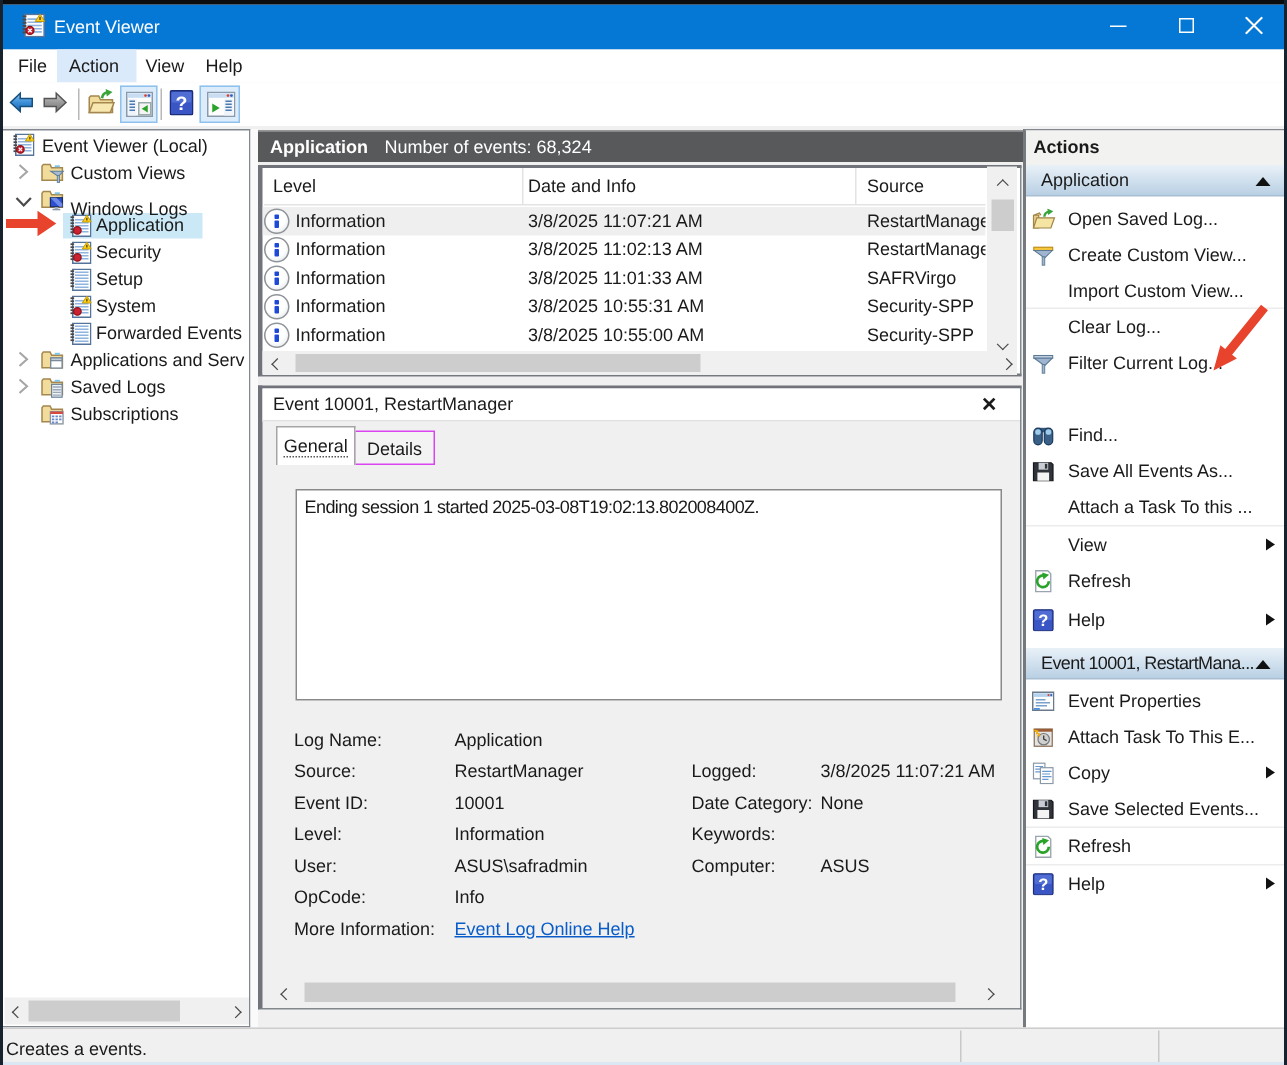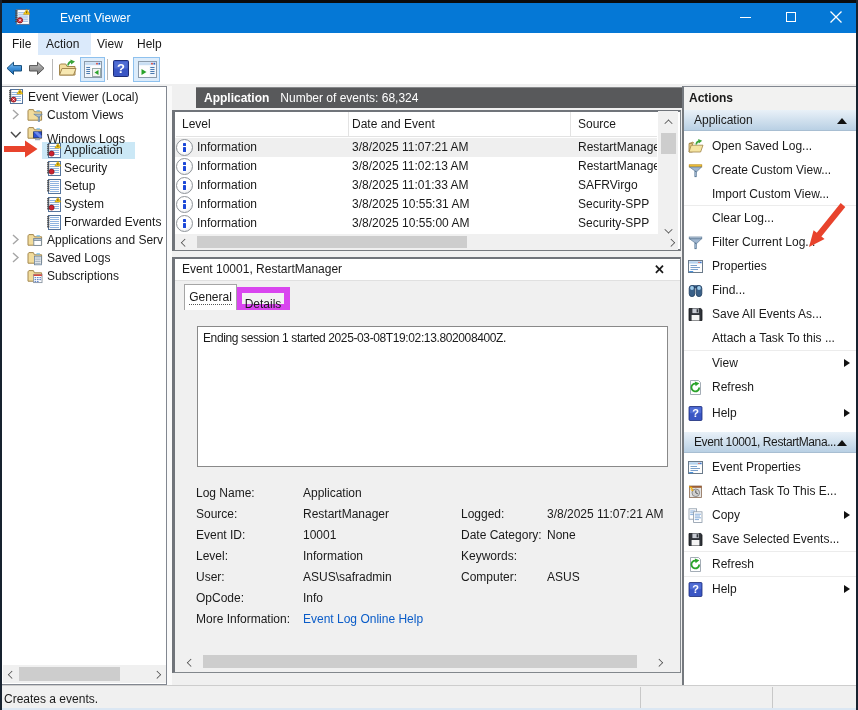--- a/index.html
+++ b/index.html
@@ -1,19 +1,19 @@
 <!DOCTYPE html>
 <html><head>
 <meta charset="utf-8">
 <style>
 * { margin:0; padding:0; box-sizing:border-box; }
 html,body { width:858px; height:710px; overflow:hidden; }
 body { font-family:"Liberation Sans",sans-serif; font-size:12px; color:#1a1a1a; background:#f0f0f0; position:relative; }
 .a { position:absolute; }
-.w { color:#fff;margin-left:24px; }
+.w { color:#fff; }
 .b { font-weight:bold; }
 svg { display:block; }
 .arrL { width:8px;height:9px;background:none; } .arrL:after { content:""; position:absolute; left:1px; top:0; width:6px; height:6px; border-left:1.8px solid #4a4a4a; border-bottom:1.8px solid #4a4a4a; transform:rotate(45deg) scale(0.82); transform-origin:50% 60%; }
 .arrR { width:8px;height:9px; } .arrR:after { content:""; position:absolute; left:0px; top:0; width:6px; height:6px; border-right:1.8px solid #4a4a4a; border-bottom:1.8px solid #4a4a4a; transform:rotate(-45deg) scale(0.82); transform-origin:50% 60%; }
 .arrU { width:9px;height:8px; } .arrU:after { content:""; position:absolute; left:0.5px; top:1.5px; width:6px; height:6px; border-left:1.8px solid #4a4a4a; border-top:1.8px solid #4a4a4a; transform:rotate(45deg) scale(0.82); }
 .arrD { width:9px;height:8px; } .arrD:after { content:""; position:absolute; left:0.5px; top:0px; width:6px; height:6px; border-right:1.8px solid #4a4a4a; border-bottom:1.8px solid #4a4a4a; transform:rotate(45deg) scale(0.82); }
 .trow { position:absolute; height:18px; line-height:18px; white-space:nowrap; }
 .ticon { position:absolute; width:15px; height:15px; }
 .aitem { position:absolute; left:0; width:172px; height:24px; line-height:24px; }
 .aitem .t { position:absolute; left:28px; top:0; white-space:nowrap; }
@@ -403,21 +403,21 @@
 <div class="a" style="left:19px;top:667px;width:101px;height:14px;background:#cdcdcd"></div>
 <div class="a" style="left:167px;top:86px;width:5px;height:599px;background:#fafafa"></div>
 
 <div class="a b w" style="left:172px;top:87px;width:605px;height:21px;background:#58595b;border-top:1px solid #86888a;line-height:21px"><span style="margin-left:8px">Application</span><span style="font-weight:normal;margin-left:11px">Number of events: 68,324</span></div>
 
 <div class="a" style="left:172px;top:110px;width:509px;height:141px;background:#fff;border:1px solid #82878c;border-left:3px solid #70747a;border-top:2px solid #70747a;border-bottom:2px solid #75797e"></div>
 <div class="a" style="left:348px;top:112px;width:1px;height:24px;background:#e3e3e3"></div>
 <div class="a" style="left:570px;top:112px;width:1px;height:24px;background:#e3e3e3"></div>
 <div class="a" style="left:176px;top:136px;width:481px;height:1px;background:#e3e3e3"></div>
 <div class="a" style="left:182px;top:112px;height:24px;line-height:24px">Level</div>
-<div class="a" style="left:352px;top:112px;height:24px;line-height:24px">Date and Event</div>
+<div class="a" style="left:352px;top:112px;height:24px;line-height:24px">Date and Info</div>
 <div class="a" style="left:578px;top:112px;height:24px;line-height:24px">Source</div>
 <div class="a" id="tablerows" style="left:175px;top:138px;width:482px;height:95px;overflow:hidden">
 <div class="a" style="left:0;top:0;width:482px;height:19px;background:#efefef"></div>
 <div class="a infoi" style="left:1px;top:1px"></div>
     <div class="a rt" style="left:22px;top:0">Information</div>
     <div class="a rt" style="left:177px;top:0">3/8/2025 11:07:21 AM</div>
     <div class="a rt" style="left:403px;top:0">RestartManager</div>
 <div class="a infoi" style="left:1px;top:20px"></div>
     <div class="a rt" style="left:22px;top:19px">Information</div>
     <div class="a rt" style="left:177px;top:19px">3/8/2025 11:02:13 AM</div>
@@ -444,21 +444,21 @@
 <div class="a" style="left:175px;top:234px;width:503px;height:16px;background:#f0f0f0"></div>
 <div class="a arrL" style="left:180px;top:239px"></div>
 <div class="a arrR" style="left:668px;top:239px"></div>
 <div class="a" style="left:197px;top:236px;width:270px;height:12px;background:#cdcdcd"></div>
 
 <div class="a" style="left:172px;top:257px;width:509px;height:416px;background:#f0f0f0;border:1px solid #82878c;border-left:3px solid #70747a;border-top:2px solid #70747a"></div>
 <div class="a" style="left:175px;top:259px;width:505px;height:22px;background:#fff;border-bottom:1px solid #e0e0e0"></div>
 <div class="a" style="left:182px;top:258px;height:23px;line-height:23px">Event 10001, RestartManager</div>
 <div class="a b" style="left:654px;top:258px;height:23px;line-height:23px;font-size:13px">✕</div>
 
-<div class="a" style="left:236px;top:287px;width:54px;height:23px;background:#f3f3f3;border:6px solid #d946ef;text-align:center;line-height:22px">Details</div>
+<div class="a" style="left:236px;top:287px;width:54px;height:23px;background:#f3f3f3;border:1px solid #d946ef;text-align:center;line-height:22px">Details</div>
 <div class="a" style="left:184px;top:284px;width:53px;height:26px;background:#fff;border:1px solid #a5a5a5;border-bottom:none;text-align:center;line-height:25px"><span style="border-bottom:1px dotted #555">General</span></div>
 
 <div class="a" style="left:197px;top:326px;width:471px;height:141px;background:#fff;border:1px solid #898989"></div>
 <div class="a" style="left:203px;top:331px;letter-spacing:-0.38px">Ending session 1 started 2025-03-08T19:02:13.802008400Z.</div>
 
 <div class="a" id="fields" style="left:174px;top:480px;width:505px;height:165px;line-height:18px">
 <div class="flab" style="left:22px;top:4px">Log Name:</div>
     <div class="flab" style="left:129px;top:4px">Application</div>
 <div class="flab" style="left:22px;top:25px">Source:</div>
     <div class="flab" style="left:129px;top:25px">RestartManager</div>
@@ -471,21 +471,21 @@
 <div class="flab" style="left:22px;top:67px">Level:</div>
     <div class="flab" style="left:129px;top:67px">Information</div>
 <div class="flab" style="left:287px;top:67px">Keywords:</div>
 <div class="flab" style="left:22px;top:88px">User:</div>
     <div class="flab" style="left:129px;top:88px">ASUS\safradmin</div>
 <div class="flab" style="left:287px;top:88px">Computer:</div>
     <div class="flab" style="left:373px;top:88px">ASUS</div>
 <div class="flab" style="left:22px;top:109px">OpCode:</div>
     <div class="flab" style="left:129px;top:109px">Info</div>
 <div class="flab" style="left:22px;top:130px">More Information:</div>
-    <div class="flab" style="left:129px;top:130px;color:#0a5cc8;">Event Log Online Help</div>
+    <div class="flab" style="left:129px;top:130px;color:#0a5cc8;text-decoration:underline">Event Log Online Help</div>
 </div>
 
 <div class="a" style="left:181px;top:653px;width:485px;height:17px;background:#f0f0f0"></div>
 <div class="a arrL" style="left:186px;top:659px"></div>
 <div class="a arrR" style="left:656px;top:659px"></div>
 <div class="a" style="left:203px;top:655px;width:434px;height:13px;background:#cdcdcd"></div>
 
 <div class="a" style="left:682px;top:86px;width:174px;height:599px;background:#fff;border-top:1px solid #828790;border-left:2px solid #75797e"></div>
 <div class="a" style="left:684px;top:87px;width:172px;height:23px;background:#f2f2f1"></div>
 <div class="a b" style="left:689px;top:87px;height:22px;line-height:22px">Actions</div>
@@ -521,37 +521,20 @@
     </div>
 <div class="aitem" style="top:120px">
       <div class="aicon">
         <svg width="15" height="15" viewBox="0 0 15 15">
           <rect x="1.2" y="2" width="12.6" height="1.8" fill="#c2d0e0" stroke="#5c7a96" stroke-width="0.7"></rect>
           <polygon points="1.5,3.8 13.5,3.8 8.4,8.8" fill="#a0b6d0" stroke="#5c7a96" stroke-width="0.7"></polygon>
           <rect x="6.8" y="8" width="1.7" height="5.8" fill="#a0b6d0" stroke="#5c7a96" stroke-width="0.6"></rect>
         </svg>
       </div>
       <div class="t">Filter Current Log...</div>
-    </div>
-<div class="aitem" style="top:144px">
-      <div class="aicon">
-        <svg width="15" height="15" viewBox="0 0 15 15">
-          <rect x="0.5" y="1.5" width="14" height="12" fill="#fdfdfd" stroke="#6a7a8a"></rect>
-          <rect x="1.2" y="2.2" width="12.6" height="2.4" fill="#b4d2ee"></rect>
-          <circle cx="11" cy="3.4" r="0.7" fill="#e04030"></circle>
-          <circle cx="12.8" cy="3.4" r="0.7" fill="#3060c0"></circle>
-          <g stroke="#7aa0cc" stroke-width="1">
-            <line x1="2.5" y1="6.5" x2="9" y2="6.5"></line>
-            <line x1="2.5" y1="8.5" x2="12" y2="8.5"></line>
-            <line x1="2.5" y1="10.5" x2="10" y2="10.5"></line>
-          </g>
-          <rect x="1.2" y="12" width="4" height="1.2" fill="#4a90d8"></rect>
-        </svg>
-      </div>
-      <div class="t">Properties</div>
     </div>
 <div class="aitem" style="top:168px">
       <div class="aicon">
         <svg width="15" height="15" viewBox="0 0 15 15">
           <rect x="4.6" y="2.2" width="5.8" height="3" fill="#35587e"></rect>
           <path d="M1.2,5.2 a2.8,2.8 0 0 1 5.6,0 l0,5.6 a2.8,2.8 0 0 1 -5.6,0 Z" fill="#3a6088" stroke="#1c3a5c" stroke-width="0.8"></path>
           <path d="M8.2,5.2 a2.8,2.8 0 0 1 5.6,0 l0,5.6 a2.8,2.8 0 0 1 -5.6,0 Z" fill="#3a6088" stroke="#1c3a5c" stroke-width="0.8"></path>
           <circle cx="4" cy="5" r="1.9" fill="#9ecbea"></circle>
           <circle cx="11" cy="5" r="1.9" fill="#9ecbea"></circle>
         </svg>

